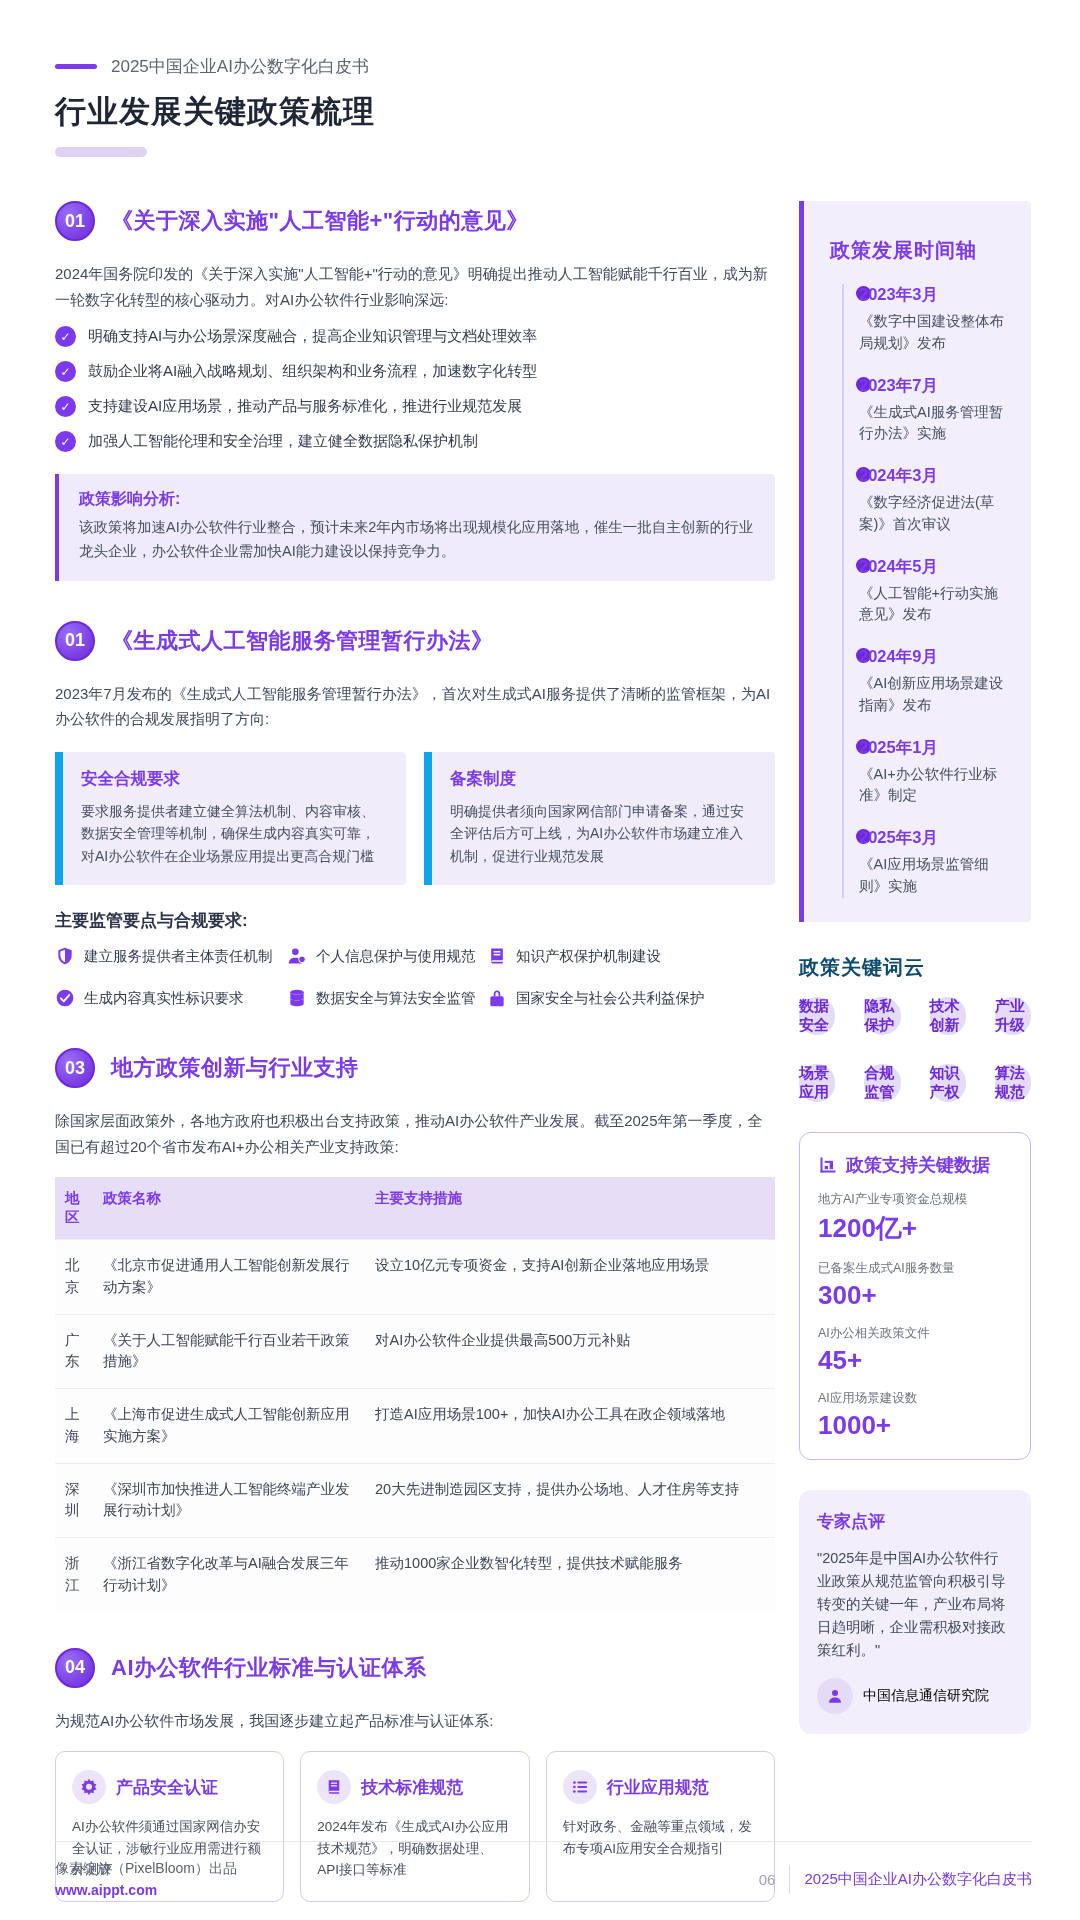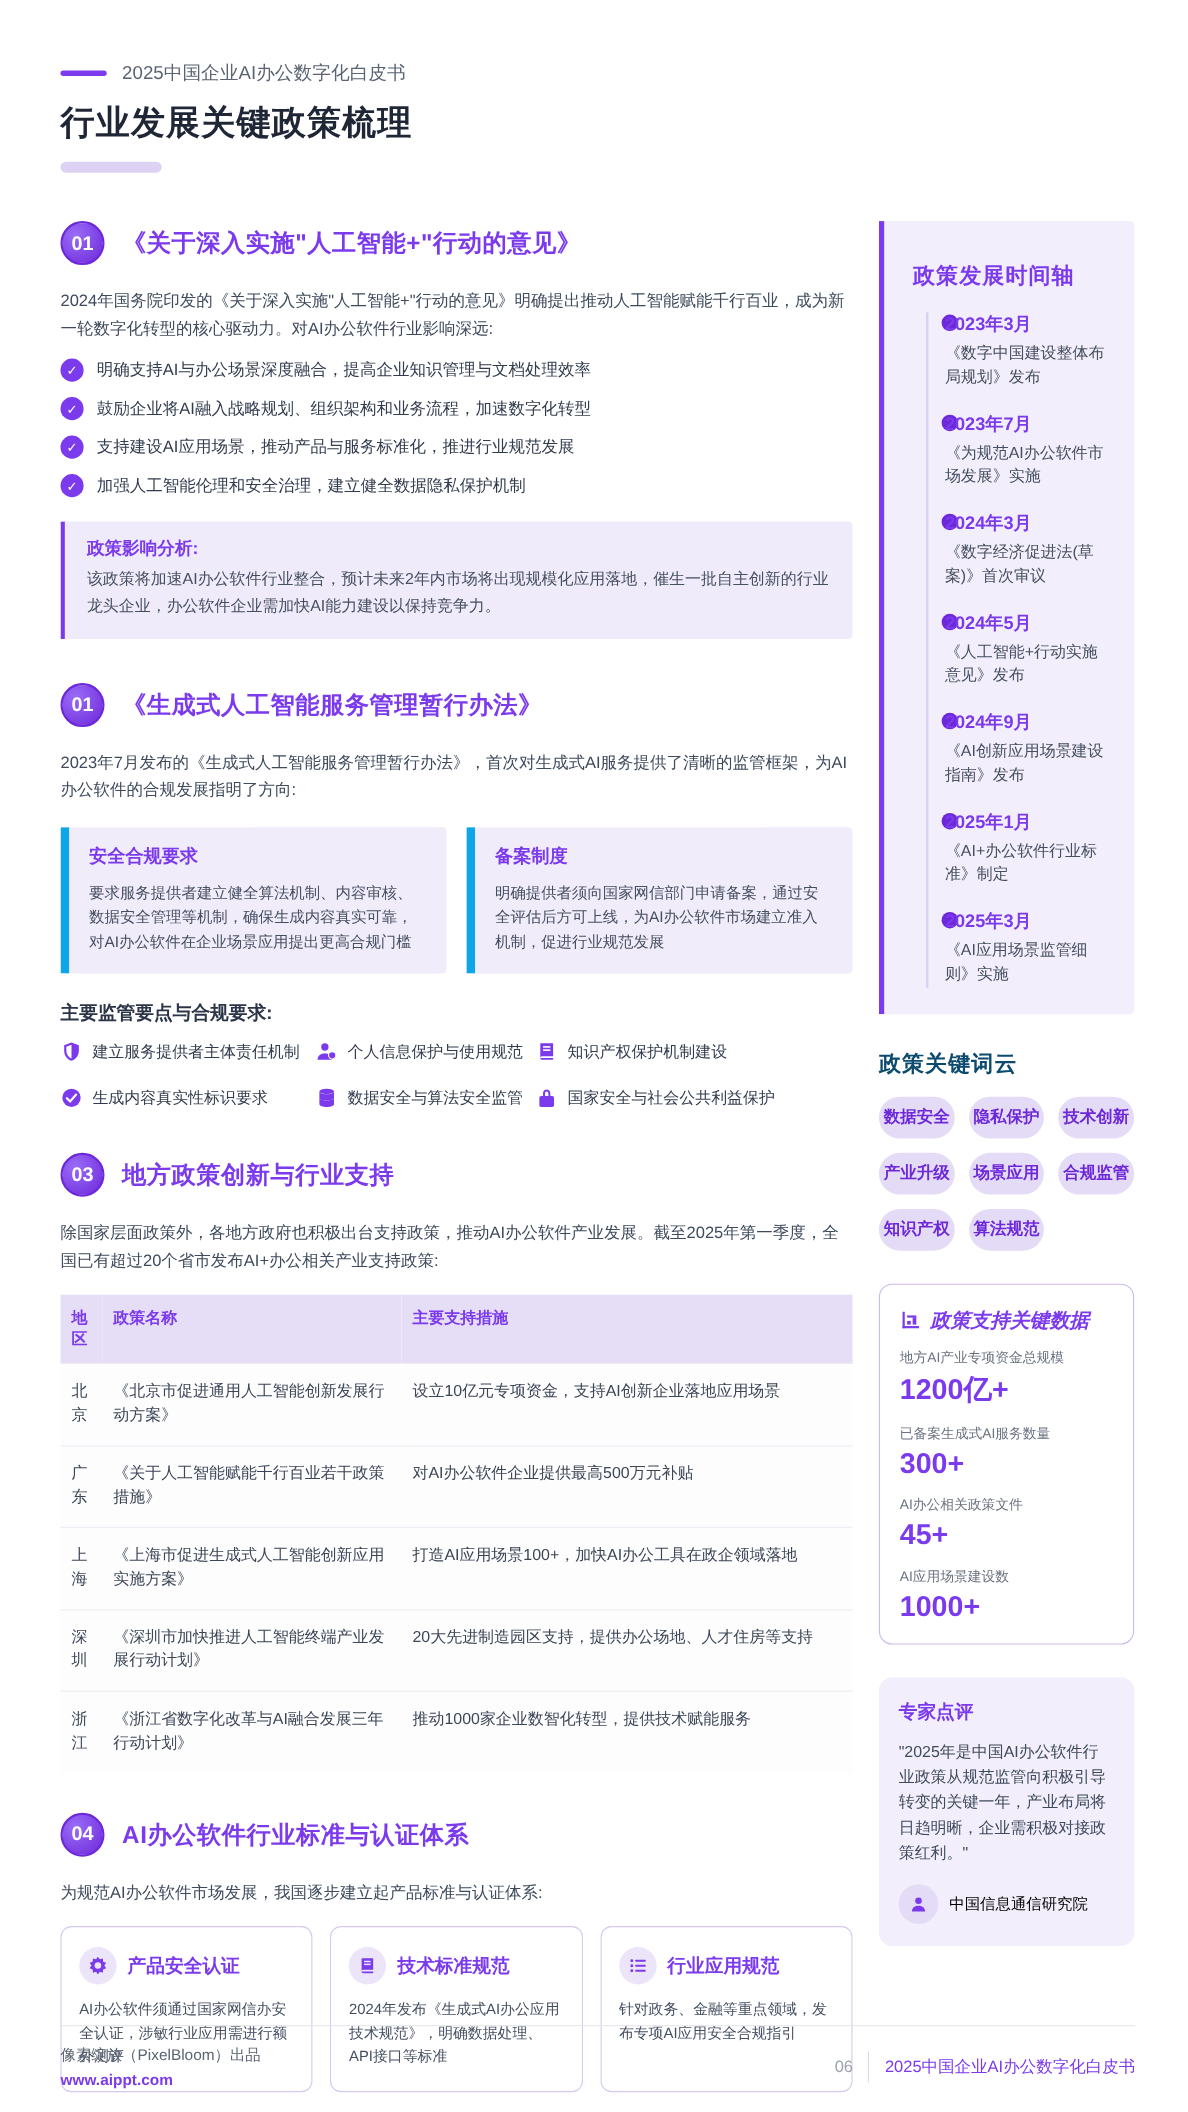--- a/index.html
+++ b/index.html
@@ -99,31 +99,31 @@
   }
   .tl-title { color:#7C3AED; font-weight:800; font-size:20px; letter-spacing:1px; }
   .tl-list { margin-top:20px; margin-left:12px; border-left:2px solid #d9cdf3; padding-left:15px; }
   .tl-item { position:relative; margin-bottom:20px; }
   .tl-item:last-child { margin-bottom:4px; }
   .tl-dot { position:absolute; left:-3px; top:2px; width:15px; height:15px; border-radius:50%; background:#6d28d9; z-index:0; }
   .tl-date { position:relative; z-index:1; color:#7C3AED; font-weight:bold; font-size:16.5px; }
   .tl-event { margin-top:5px; font-size:14.5px; line-height:1.5; color:#464f61; }
 
   .kw-title { margin-top:32px; color:#0c4a6e; font-weight:800; font-size:20px; letter-spacing:1px; }
-  .kw-grid { margin-top:16px; display:grid; grid-template-columns:1fr 1fr 1fr; gap:13px; }
+  .kw-grid { margin-top:16px; display:grid; grid-template-columns:1fr 1fr 1fr 1fr; gap:29px; }
   .tag {
     background:#e4dcf6; color:#6d28d9; font-size:15px; font-weight:bold;
     border-radius:19px; height:38px; display:flex; align-items:center; justify-content:center;
   }
 
   .stats-panel {
     margin-top:30px; background:#fff; border:1px solid #cbb9ec; border-radius:12px;
     padding:20px 18px 18px 18px;
   }
-  .stats-head { display:flex; align-items:center; gap:8px;font-style:italic; }
+  .stats-head { display:flex; align-items:center; gap:8px; }
   .stats-title { color:#7C3AED; font-weight:800; font-size:18px; }
   .stat { margin-top:14px; }
   .stat-label { font-size:12.5px; color:#6b7280; }
   .stat-value { margin-top:3px; font-size:26px; font-weight:bold; color:#7C3AED; }
 
   .expert-panel { margin-top:30px; background:#f2eefb; border-radius:12px; padding:20px 18px; }
   .expert-title { color:#7C3AED; font-weight:bold; font-size:17px; }
   .expert-quote { margin-top:14px; font-size:14.5px; line-height:1.6; color:#3f4a5c; }
   .expert-src { margin-top:16px; display:flex; align-items:center; gap:10px; font-size:14px; color:#000000; }
   .avatar {
@@ -353,21 +353,21 @@
         <div class="tl-title">政策发展时间轴</div>
         <div class="tl-list">
           <div class="tl-item">
             <span class="tl-dot"></span>
             <div class="tl-date">2023年3月</div>
             <div class="tl-event">《数字中国建设整体布局规划》发布</div>
           </div>
           <div class="tl-item">
             <span class="tl-dot"></span>
             <div class="tl-date">2023年7月</div>
-            <div class="tl-event">《为规范AI办公软件市场发展》实施</div>
+            <div class="tl-event">《生成式AI服务管理暂行办法》实施</div>
           </div>
           <div class="tl-item">
             <span class="tl-dot"></span>
             <div class="tl-date">2024年3月</div>
             <div class="tl-event">《数字经济促进法(草案)》首次审议</div>
           </div>
           <div class="tl-item">
             <span class="tl-dot"></span>
             <div class="tl-date">2024年5月</div>
             <div class="tl-event">《人工智能+行动实施意见》发布</div>

